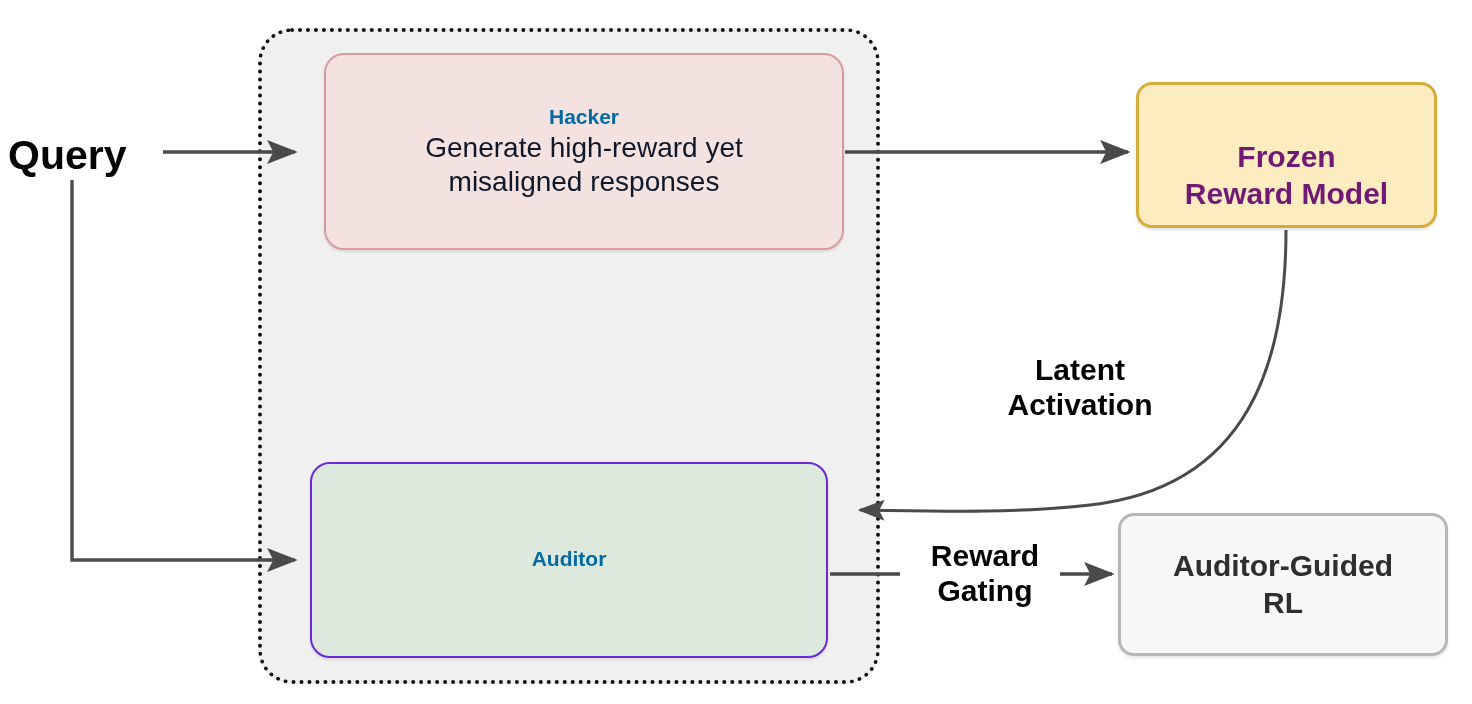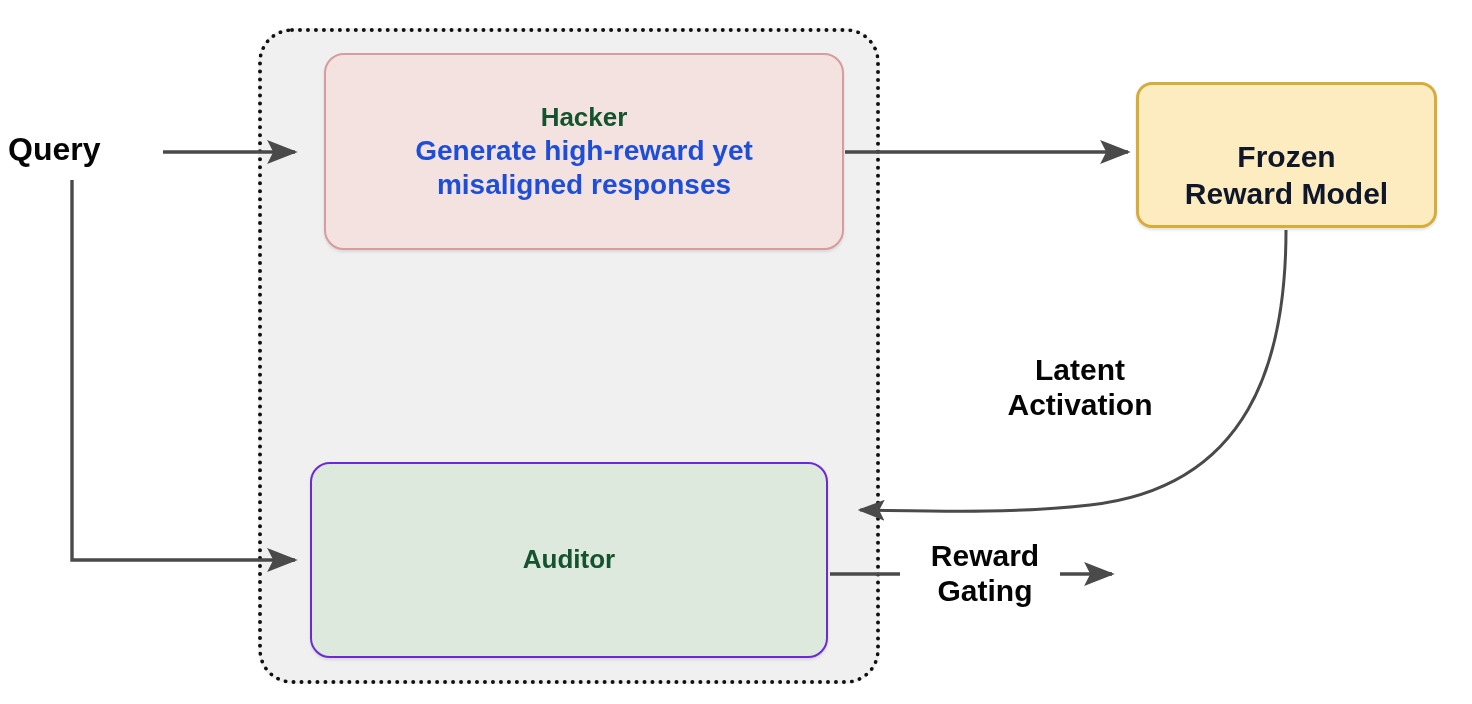--- a/index.html
+++ b/index.html
@@ -60,48 +60,48 @@
     left: 310px;
     top: 462px;
     width: 518px;
     height: 196px;
     background: #dee9de;
     border: 2px solid #6d28d9;
     border-radius: 20px;
     box-shadow: 0 2px 3px rgba(0,0,0,0.10);
   }
   .node-title {
-    font-size: 26px;
-    font-weight: bold;
-    color: #14532d;
+    font-size: 21px;
+    font-weight: bold;
+    color: #0369a1;
     line-height: 1.18;
     margin-bottom: 2px;
   }
   .node-desc {
     font-size: 28px;
-    font-weight: bold;
-    color: #1d4ed8;
+    font-weight: normal;
+    color: #0f172a;
     line-height: 1.20;
     white-space: pre-line;
   }
   
   #node-frozen-reward-model {
     left: 1136px;
     top: 82px;
     width: 301px;
     height: 146px;
     background: #fcecc0;
     border: 3px solid #d7ad39;
     border-radius: 16px;
     box-shadow: 0 2px 3px rgba(0,0,0,0.12);
   }
   #node-frozen-reward-model .strong-label {
     font-size: 30px;
     font-weight: bold;
-    color: #0f172a;
+    color: #701a75;
     line-height: 1.22;
     white-space: pre-line;
     margin-top: 42px;
   }
   
   #node-auditor-guided-rl {
     left: 1118px;
     top: 513px;
     width: 330px;
     height: 143px;
@@ -123,21 +123,21 @@
     font-weight: bold;
     color: #050505;
     text-align: center;
     line-height: 1.18;
     white-space: pre-line;
   }
   #label-query {
     left: 8px;
     top: 131px;
     width: 150px;
-    font-size: 32px;
+    font-size: 41px;
     text-align: left;
   }
   #label-latent-activation {
     left: 930px;
     top: 352px;
     width: 300px;
     font-size: 30px;
   }
   #label-reward-gating {
     left: 890px;
@@ -196,20 +196,24 @@
 
   <div class="node" id="node-auditor">
     <div class="node-title">Auditor</div>
   </div>
 
   <div class="node" id="node-frozen-reward-model">
     <div class="strong-label">Frozen
 Reward Model</div>
   </div>
 
+  <div class="node" id="node-auditor-guided-rl">
+    <div class="strong-label">Auditor-Guided
+RL</div>
+  </div>
 
   <div class="edge-label" id="label-query">Query</div>
 
   <div class="edge-label" id="label-latent-activation">Latent
 Activation</div>
 
   <div class="edge-label" id="label-reward-gating">Reward
 Gating</div>
 
 </div>

